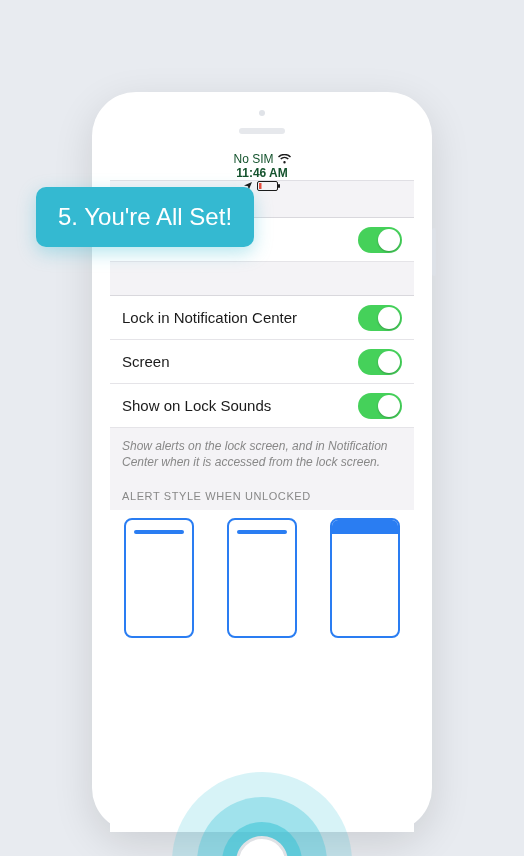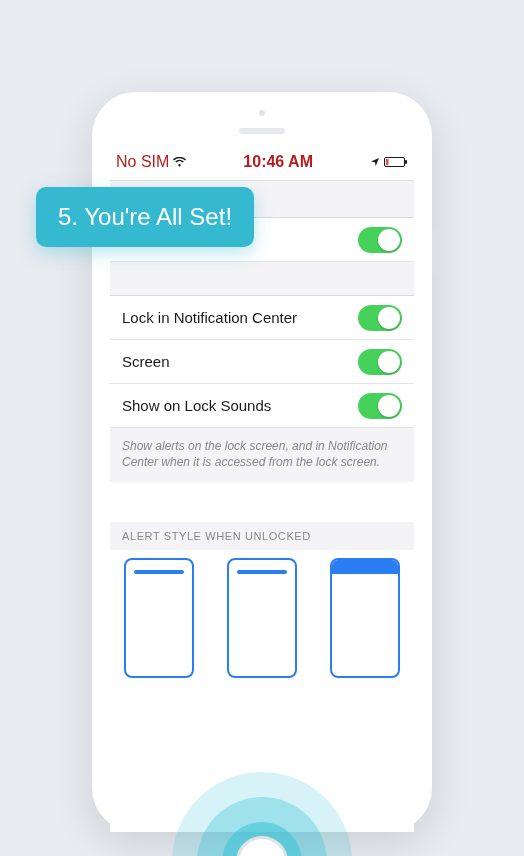--- a/index.html
+++ b/index.html
@@ -44,23 +44,24 @@
     .screen {
       position: absolute;
       left: 18px; right: 18px; top: 60px; bottom: 0;
       background: #fff;
       overflow: hidden;
     }
     .status-bar {
       height: 20px;
       display: flex; align-items: center; justify-content: space-between;
       padding: 0 6px;
-      font-size: 16px;
-      color: #b91c1c;
+      font-size: 12px;
+      color: #14532d;
       font-weight: 500;
+      flex-direction: column;
     }
     .status-left { display: flex; align-items: center; gap: 4px; }
     .status-right { display: flex; align-items: center; gap: 4px; }
     .wifi-icon svg, .loc-icon svg, .batt-icon svg { display: block; }
     .spacer-top {
       height: 38px;
       background: #f4f3f6;
       border-top: 1px solid #e0dfe4;
       border-bottom: 1px solid #d9d8dd;
       margin-top: 8px;
@@ -101,21 +102,20 @@
       color: #888;
       line-height: 1.35;
       font-style: italic;
     }
     .section-header {
       background: #f4f3f6;
       padding: 8px 12px 8px 12px;
       font-size: 11px;
       color: #888;
       letter-spacing: 0.6px;
-      margin-top: 40px;
     }
     .alert-styles {
       background: #fff;
       padding: 8px 14px 0 14px;
       display: flex; justify-content: space-between;
     }
     .style-box {
       width: 70px; height: 120px;
       border: 2px solid #2a7df2;
       border-radius: 8px;
@@ -169,21 +169,21 @@
 
     <div class="status-bar">
       <div class="status-left">
         <span>No SIM</span>
         <span class="wifi-icon">
           <svg width="13" height="10" viewBox="0 0 13 10">
               <path d="M6.5 9.5a1.2 1.2 0 100-2.4 1.2 1.2 0 000 2.4zM3.2 5.6a4.8 4.8 0 016.6 0l1-1a6.2 6.2 0 00-8.6 0l1 1zM1 3.4a8 8 0 0111 0l1-1a9.4 9.4 0 00-13 0l1 1z" fill="#1a1a1a"></path>
             </svg>
         </span>
       </div>
-      <span style="font-weight:600;">10:46 AM</span>
+      <span style="font-weight:600;">11:46 AM</span>
       <div class="status-right">
         <span class="loc-icon">
           <svg width="10" height="10" viewBox="0 0 10 10">
               <path d="M9 1L1 4.5l4 .8.7 3.7L9 1z" fill="#1a1a1a"></path>
             </svg>
         </span>
         <span class="batt-icon">
           <svg width="24" height="12" viewBox="0 0 24 12">
               <rect x="0.5" y="1.5" width="20" height="9" rx="1.5" fill="none" stroke="#1a1a1a" stroke-width="1"></rect>
               <rect x="21" y="4" width="2" height="4" rx="1" fill="#1a1a1a"></rect>

